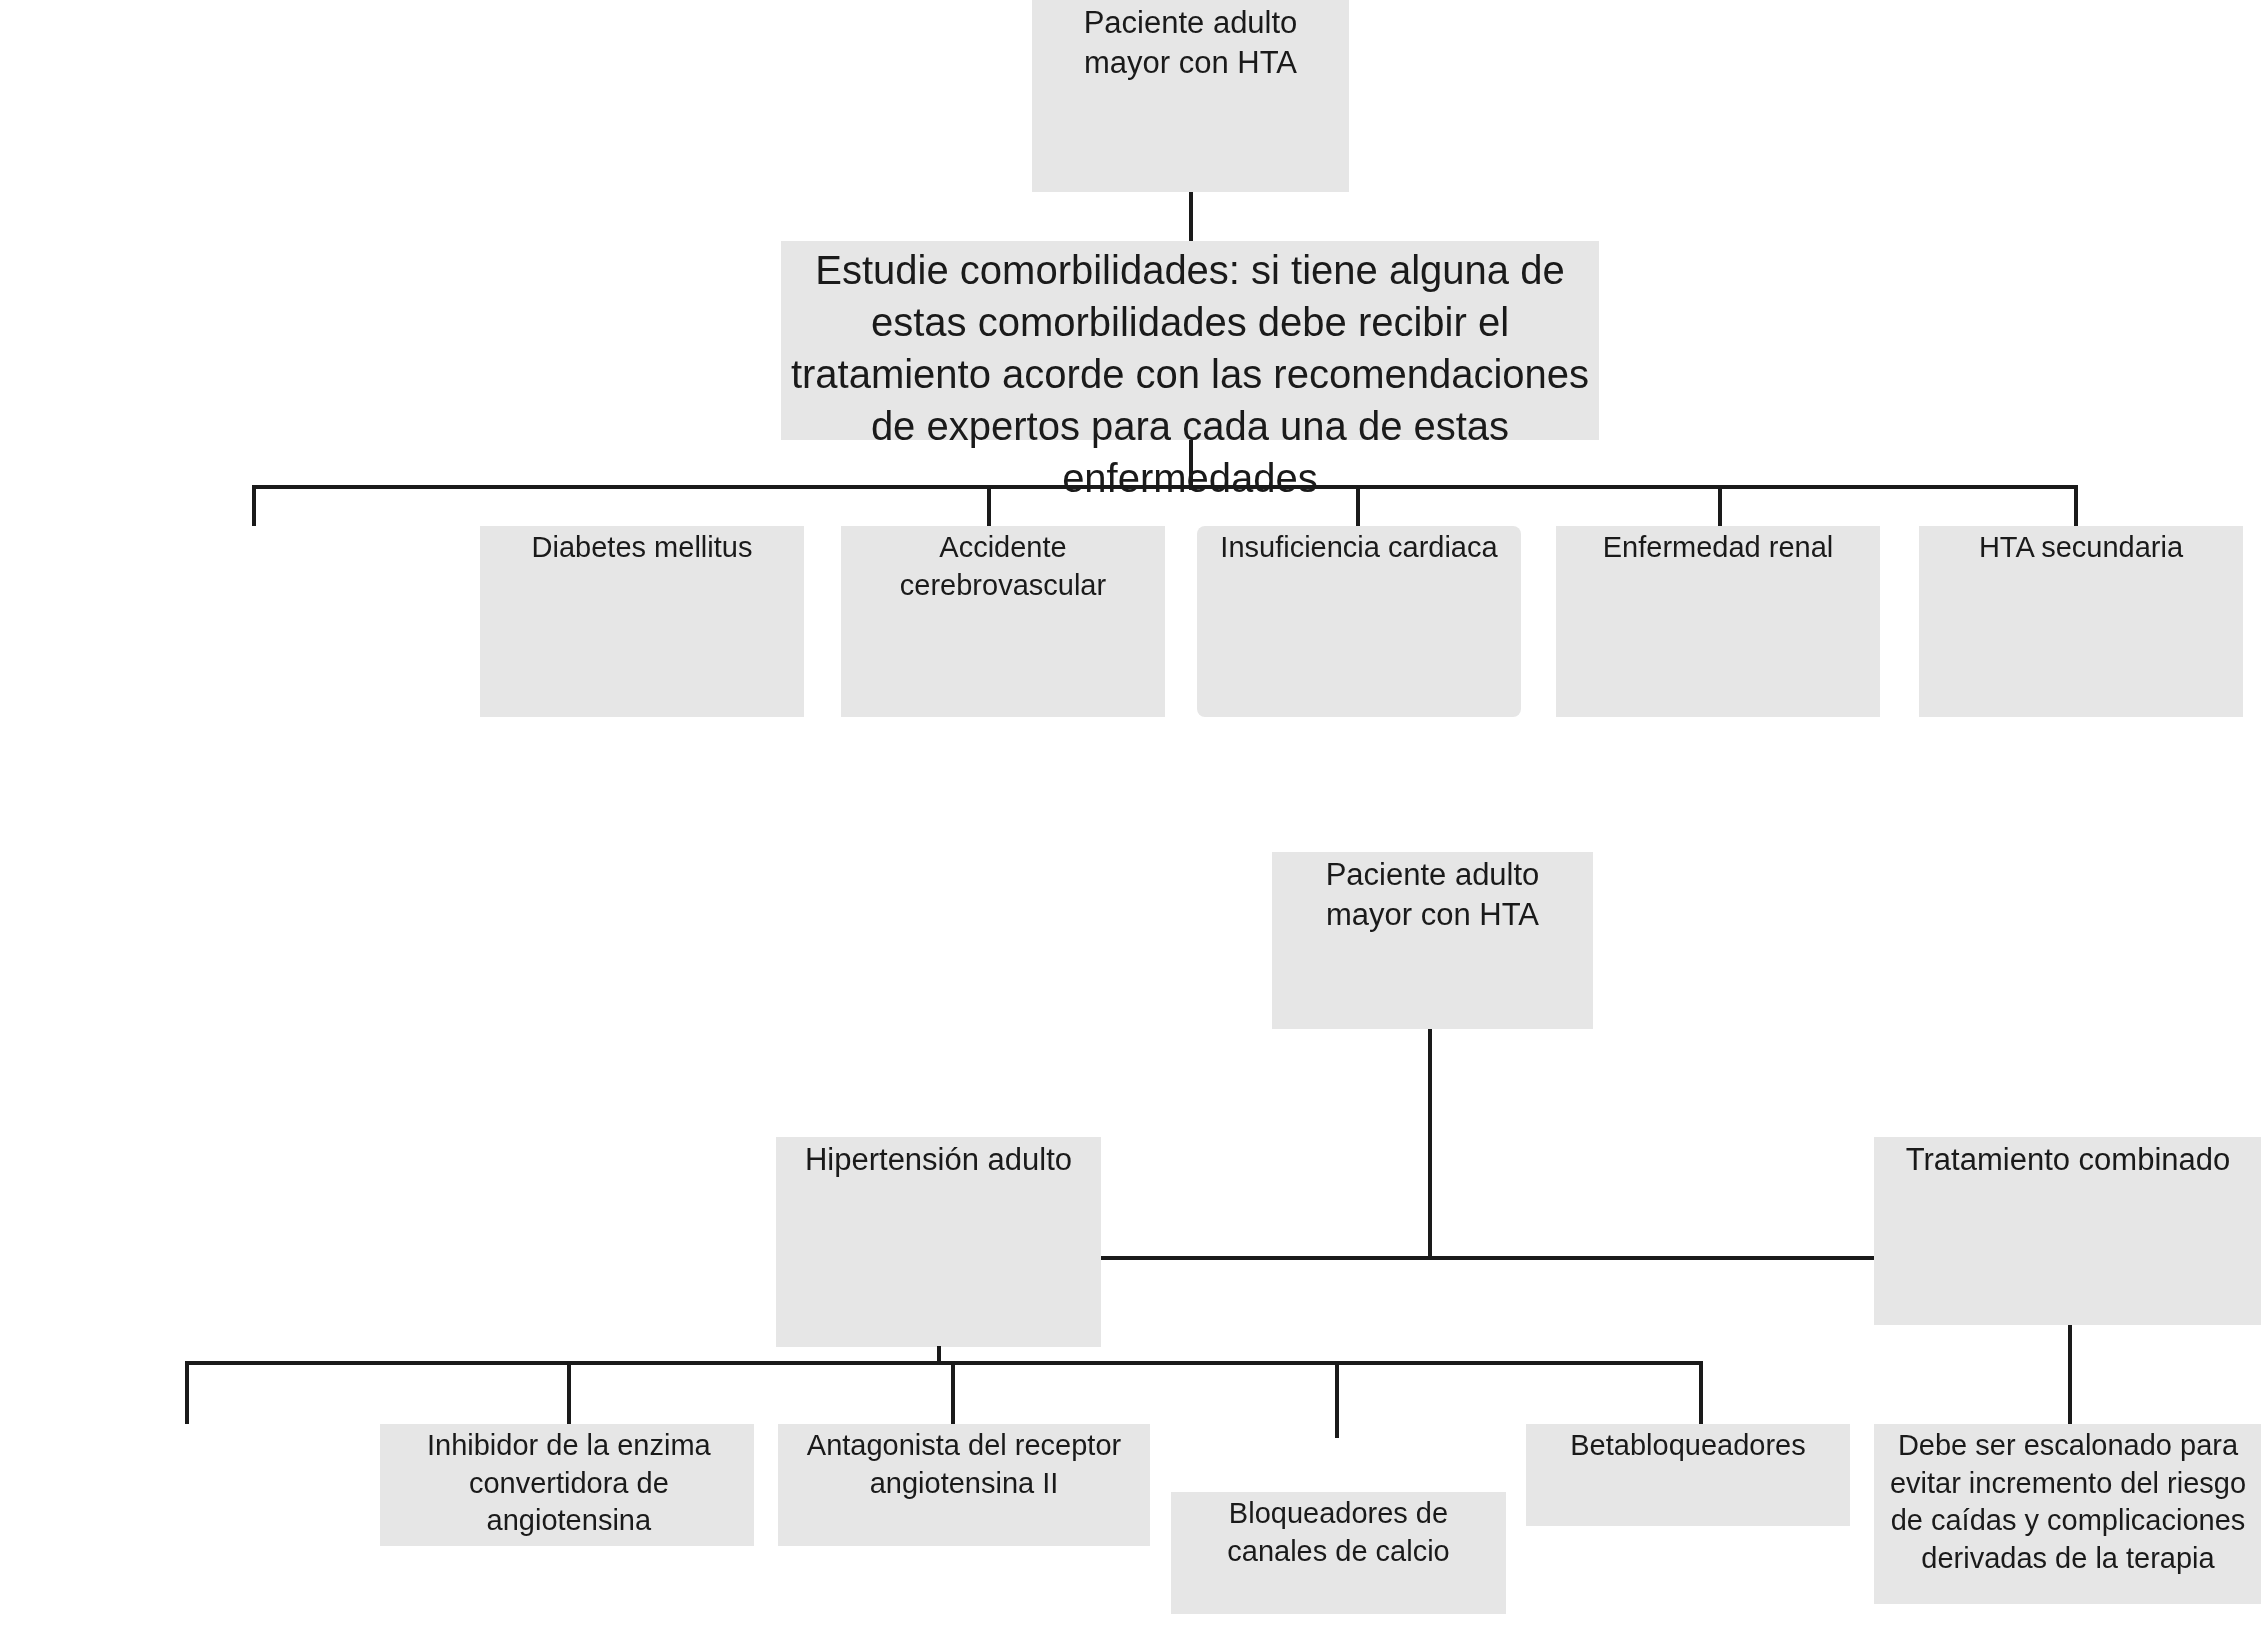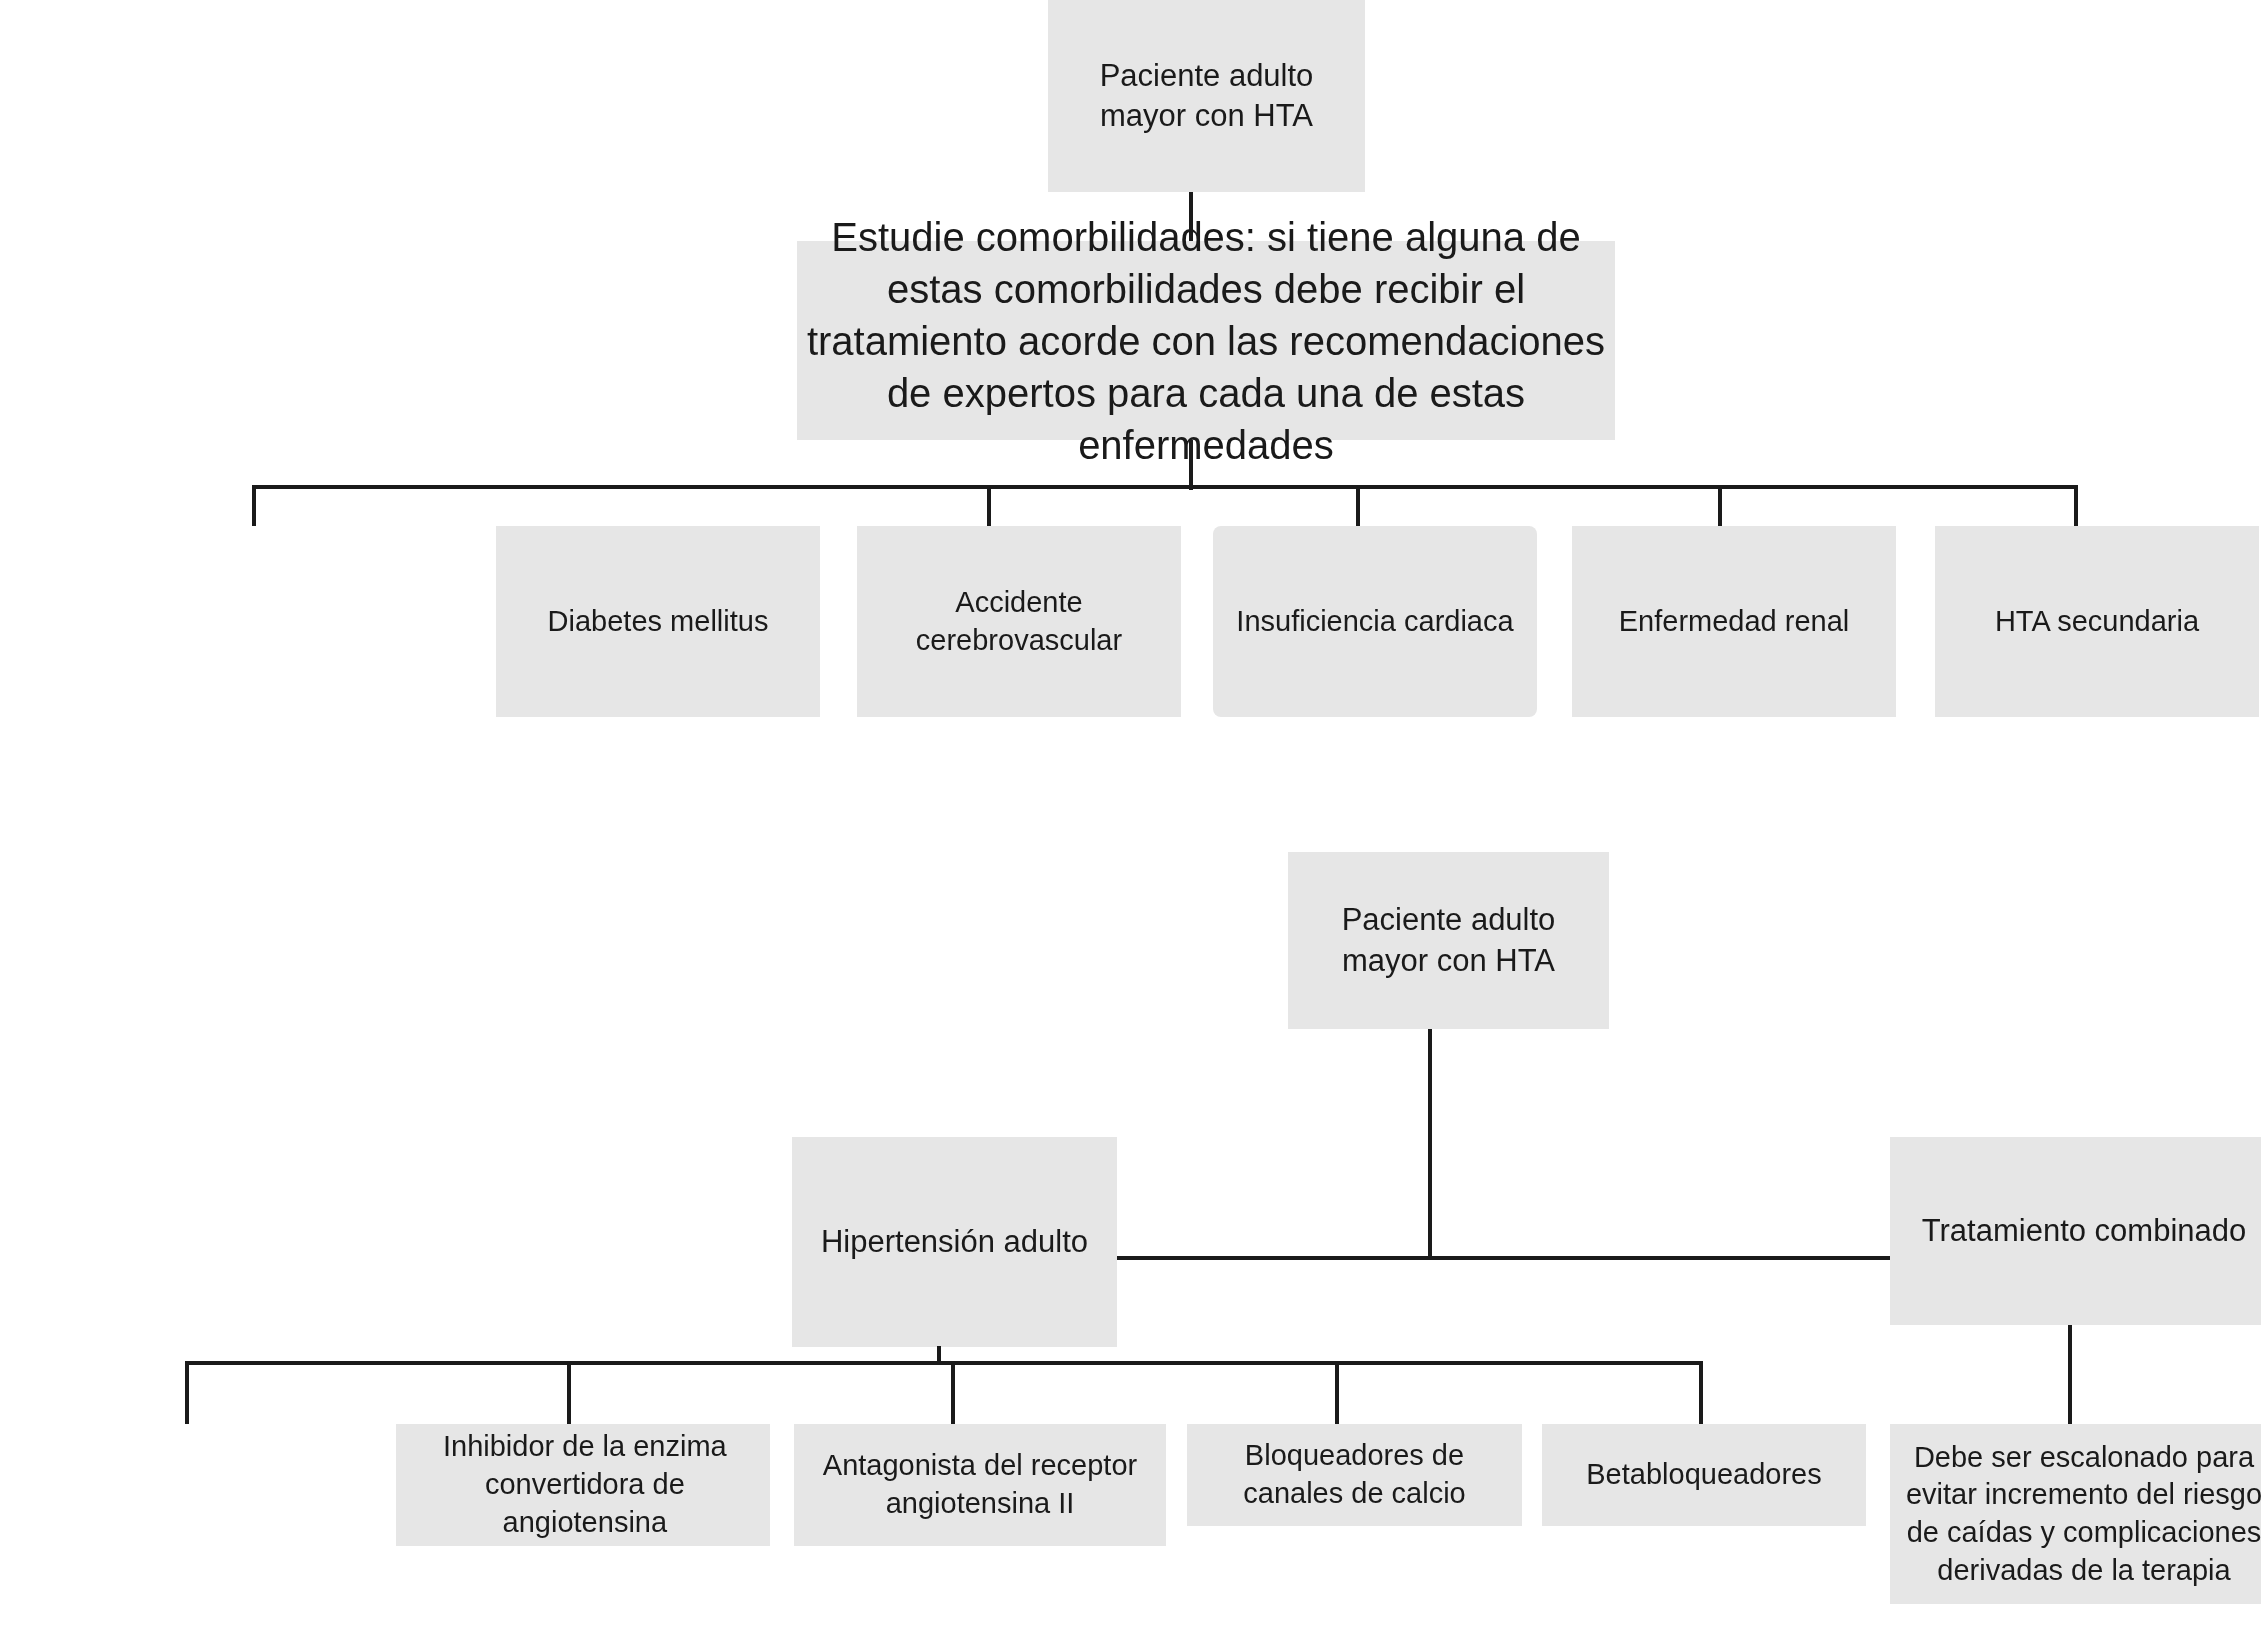--- a/index.html
+++ b/index.html
@@ -17,27 +17,26 @@
     width: 2261px;
     height: 1641px;
     background: #ffffff;
     overflow: hidden;
   }
   .node {
     position: absolute;
     background: #e6e6e6;
     box-sizing: border-box;
     display: flex;
-    align-items: center;
+    align-items: flex-start;
     justify-content: center;
     text-align: center;
     line-height: 1.30;
     color: #1a1a1a;
     padding: 2.9px 7.3px;
-    margin-left: 16px;
   }
   .node span {
     display: block;
     width: 100%;
   }
   .fs-lg  { font-size: 31px; }
   .fs-md  { font-size: 40px; }
   .fs-sm  { font-size: 29px; }
 
   .conn {
@@ -126,21 +125,21 @@
 
 
   <div class="node fs-sm" style="left:380px; top:1424px; width:374px; height:122px;padding-left:11px;">
     <span>Inhibidor de la enzima convertidora de angiotensina</span>
   </div>
 
   <div class="node fs-sm" style="left:778px; top:1424px; width:372px; height:122px;">
     <span>Antagonista del receptor angiotensina II</span>
   </div>
 
-  <div class="node fs-sm" style="left:1171px; top:1424px; width:335px; height:102px;">
+  <div class="node fs-sm" style="left:1171px; top:1492px; width:335px; height:122px;">
     <span>Bloqueadores de canales de calcio</span>
   </div>
 
   <div class="node fs-sm" style="left:1526px; top:1424px; width:324px; height:102px;">
     <span>Betabloqueadores</span>
   </div>
 
   <div class="node fs-sm" style="left:1874px; top:1424px; width:388px; height:180px;">
     <span>Debe ser escalonado para evitar incremento del riesgo de caídas y complicaciones derivadas de la terapia</span>
   </div>

